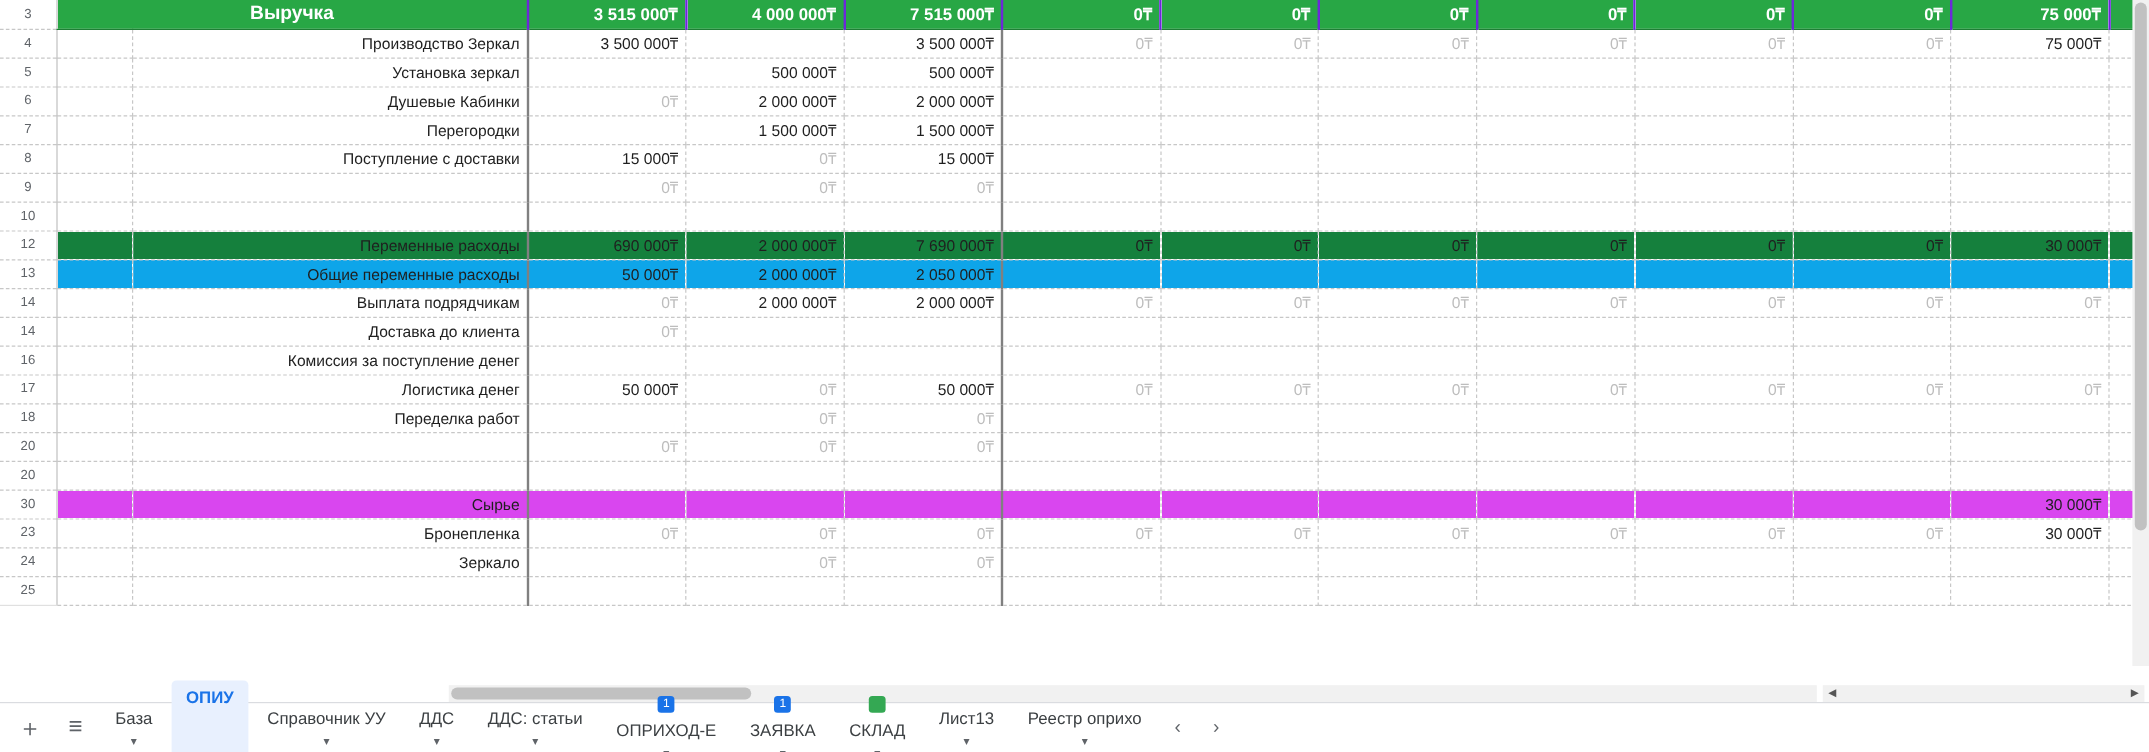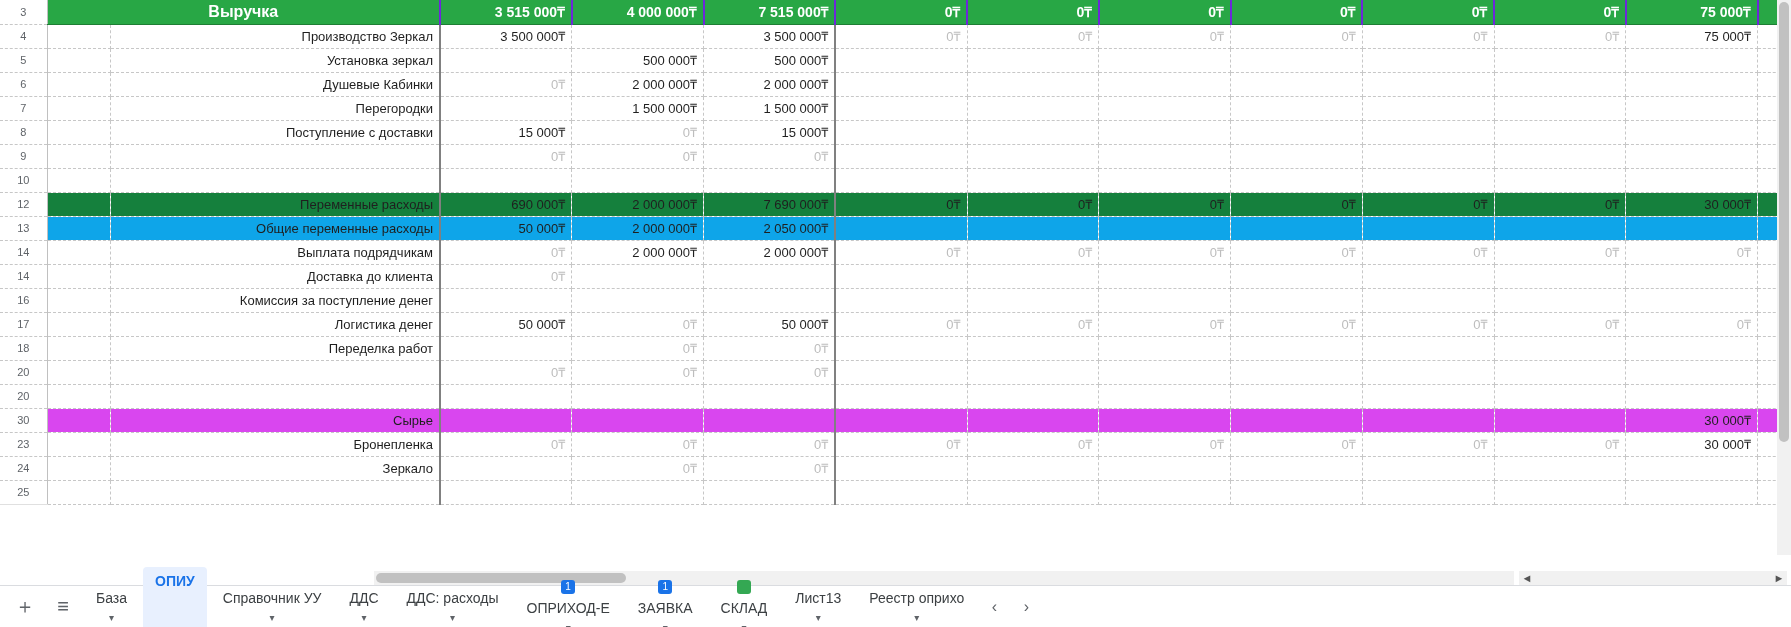--- a/index.html
+++ b/index.html
@@ -560,21 +560,21 @@
         <span>Справочник УУ</span>
         <span class="caret">▾</span>
         <span class="ubar black"></span>
       </div>
       <div class="tab">
         <span>ДДС</span>
         <span class="caret">▾</span>
         <span class="ubar black"></span>
       </div>
       <div class="tab">
-        <span>ДДС: расходы</span>
+        <span>ДДС: статьи</span>
         <span class="caret">▾</span>
         <span class="ubar black"></span>
       </div>
       <div class="tab">
         <span class="color-chip chip-blue" style="color: rgb(255, 255, 255); font-size: 10px; text-align: center; line-height: 14px;">1</span>
         <span>ОПРИХОД-Е</span>
         <span class="caret">▾</span>
       </div>
       <div class="tab">
         <span class="color-chip chip-blue" style="color: rgb(255, 255, 255); font-size: 10px; text-align: center; line-height: 14px;">1</span>

